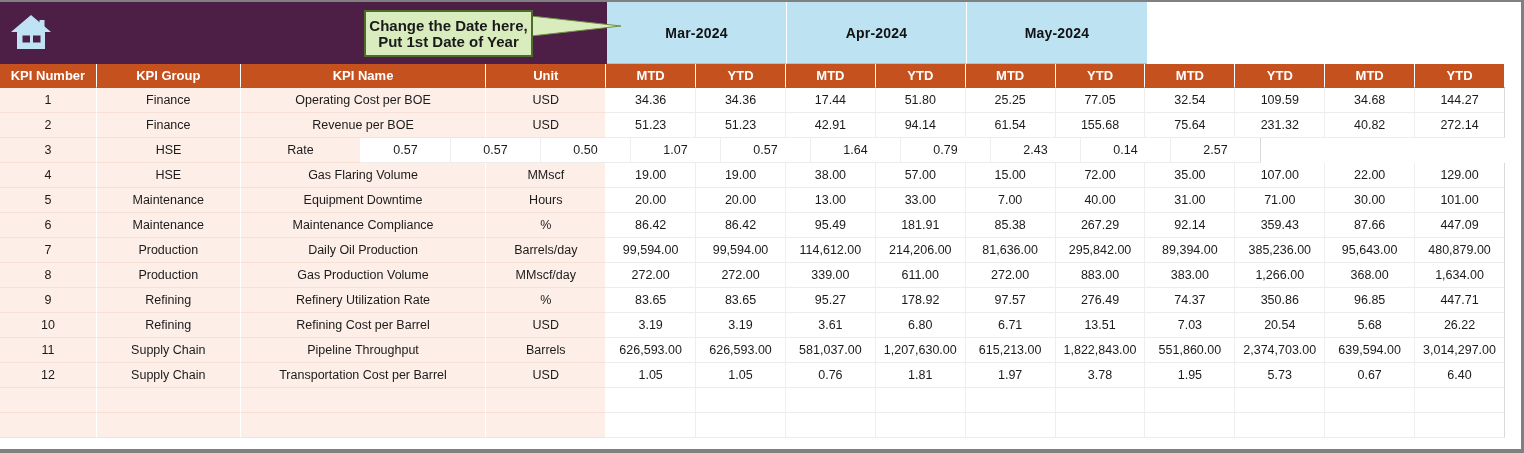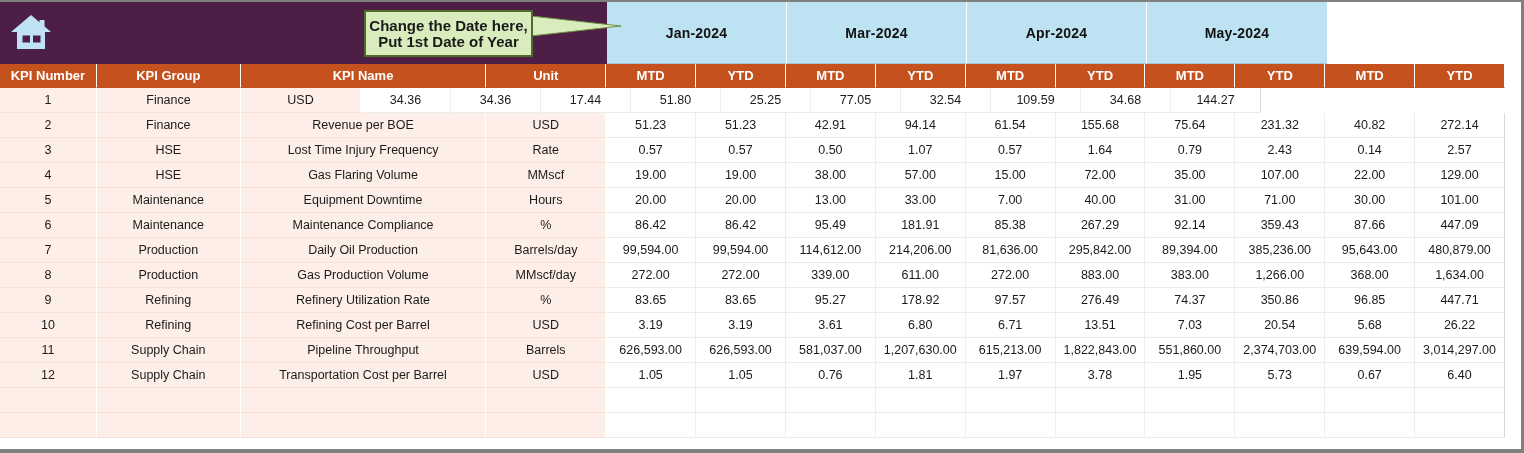--- a/index.html
+++ b/index.html
@@ -167,21 +167,20 @@
   <svg class="callout-tail" viewBox="0 0 90 22">
     <polygon points="0,0 90,10 0,20" fill="#d9ecbd" stroke="#6f9142" stroke-width="1"></polygon>
   </svg>
 
   <div class="callout">
     <div class="callout-line">Change the Date here,</div>
     <div class="callout-line">Put 1st Date of Year</div>
   </div>
 
   <div class="month-band">
-      <div class="month-cell" style="width: 180px;">Jan-2024</div>
       <div class="month-cell" style="width: 180px;">Mar-2024</div>
       <div class="month-cell" style="width: 180px;">Apr-2024</div>
       <div class="month-cell" style="width: 180px;">May-2024</div>
     </div>
 
   <div class="grid">
       <div class="row head">
         <div class="cell w-kpinum">KPI Number</div>
         <div class="cell w-group">KPI Group</div>
         <div class="cell w-name">KPI Name</div>
@@ -193,20 +192,21 @@
         <div class="cell w-val">MTD</div>
         <div class="cell w-val">YTD</div>
         <div class="cell w-val">MTD</div>
         <div class="cell w-val">YTD</div>
         <div class="cell w-val">MTD</div>
         <div class="cell w-val">YTD</div>
       </div>
       <div class="row">
         <div class="cell label w-kpinum">1</div>
         <div class="cell label w-group">Finance</div>
+        <div class="cell label w-name">Operating Cost per BOE</div>
         <div class="cell label w-unit">USD</div>
         <div class="cell num w-val">34.36</div>
         <div class="cell num w-val">34.36</div>
         <div class="cell num w-val">17.44</div>
         <div class="cell num w-val">51.80</div>
         <div class="cell num w-val">25.25</div>
         <div class="cell num w-val">77.05</div>
         <div class="cell num w-val">32.54</div>
         <div class="cell num w-val">109.59</div>
         <div class="cell num w-val">34.68</div>
@@ -224,21 +224,20 @@
         <div class="cell num w-val">61.54</div>
         <div class="cell num w-val">155.68</div>
         <div class="cell num w-val">75.64</div>
         <div class="cell num w-val">231.32</div>
         <div class="cell num w-val">40.82</div>
         <div class="cell num w-val last">272.14</div>
       </div>
       <div class="row">
         <div class="cell label w-kpinum">3</div>
         <div class="cell label w-group">HSE</div>
-        <div class="cell label w-name">Lost Time Injury Frequency</div>
         <div class="cell label w-unit">Rate</div>
         <div class="cell num w-val">0.57</div>
         <div class="cell num w-val">0.57</div>
         <div class="cell num w-val">0.50</div>
         <div class="cell num w-val">1.07</div>
         <div class="cell num w-val">0.57</div>
         <div class="cell num w-val">1.64</div>
         <div class="cell num w-val">0.79</div>
         <div class="cell num w-val">2.43</div>
         <div class="cell num w-val">0.14</div>

